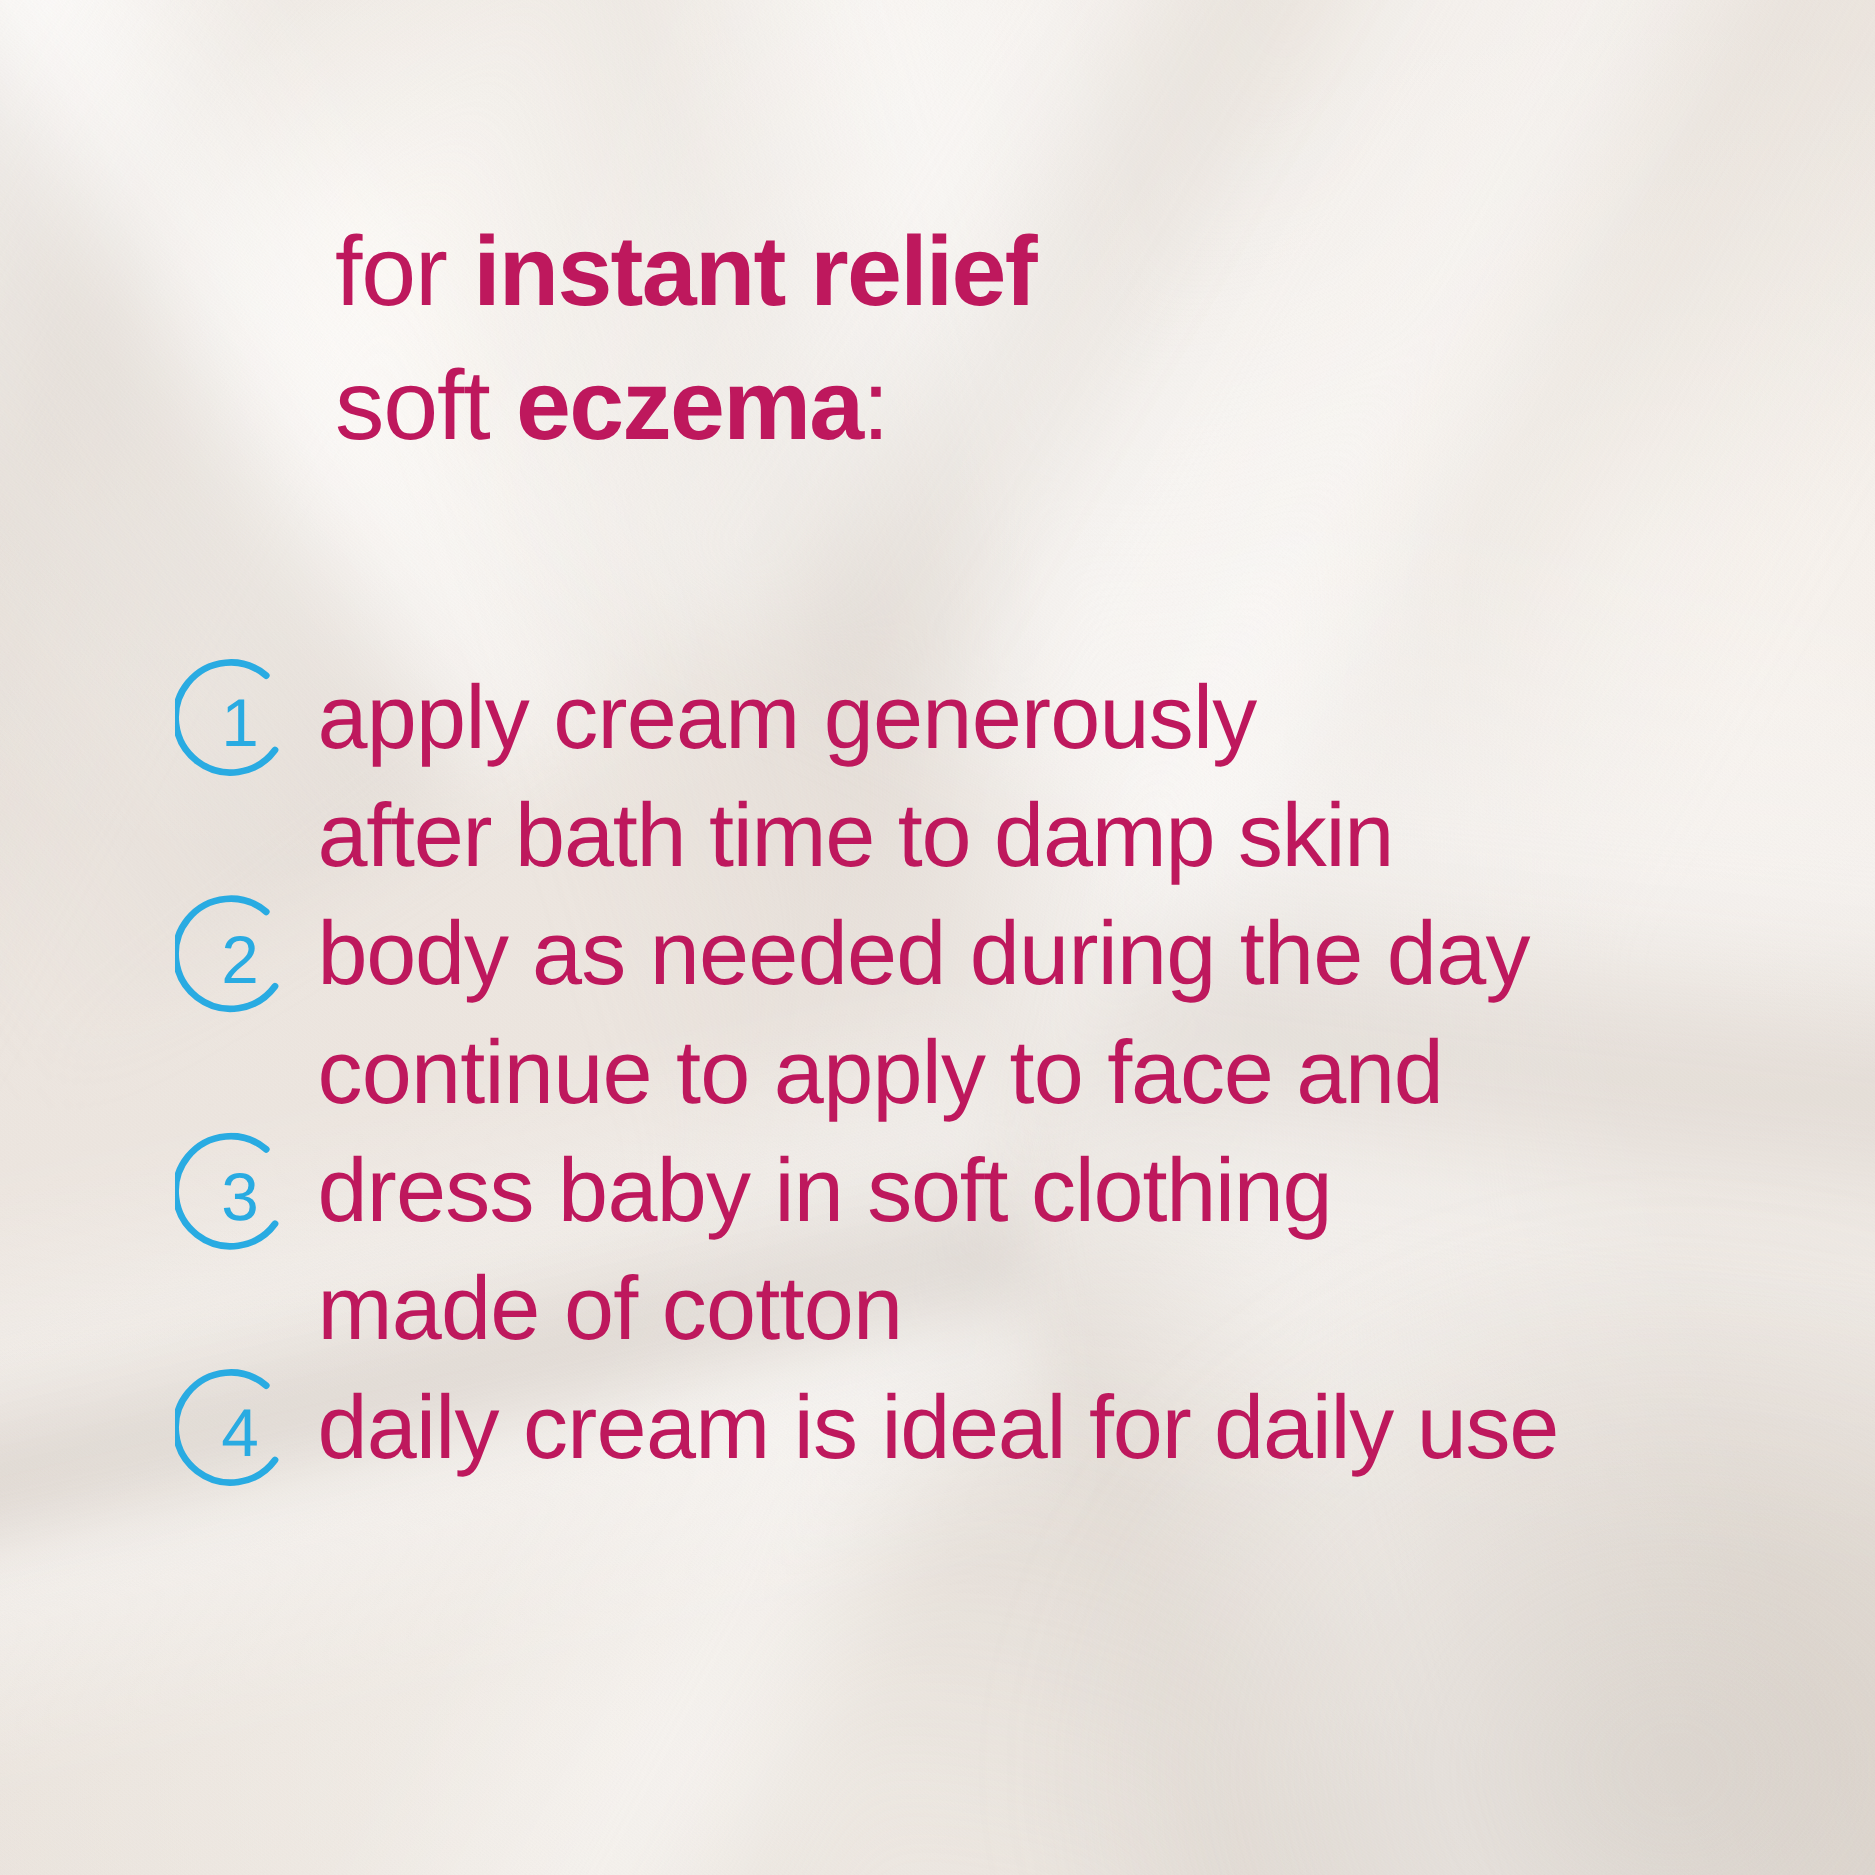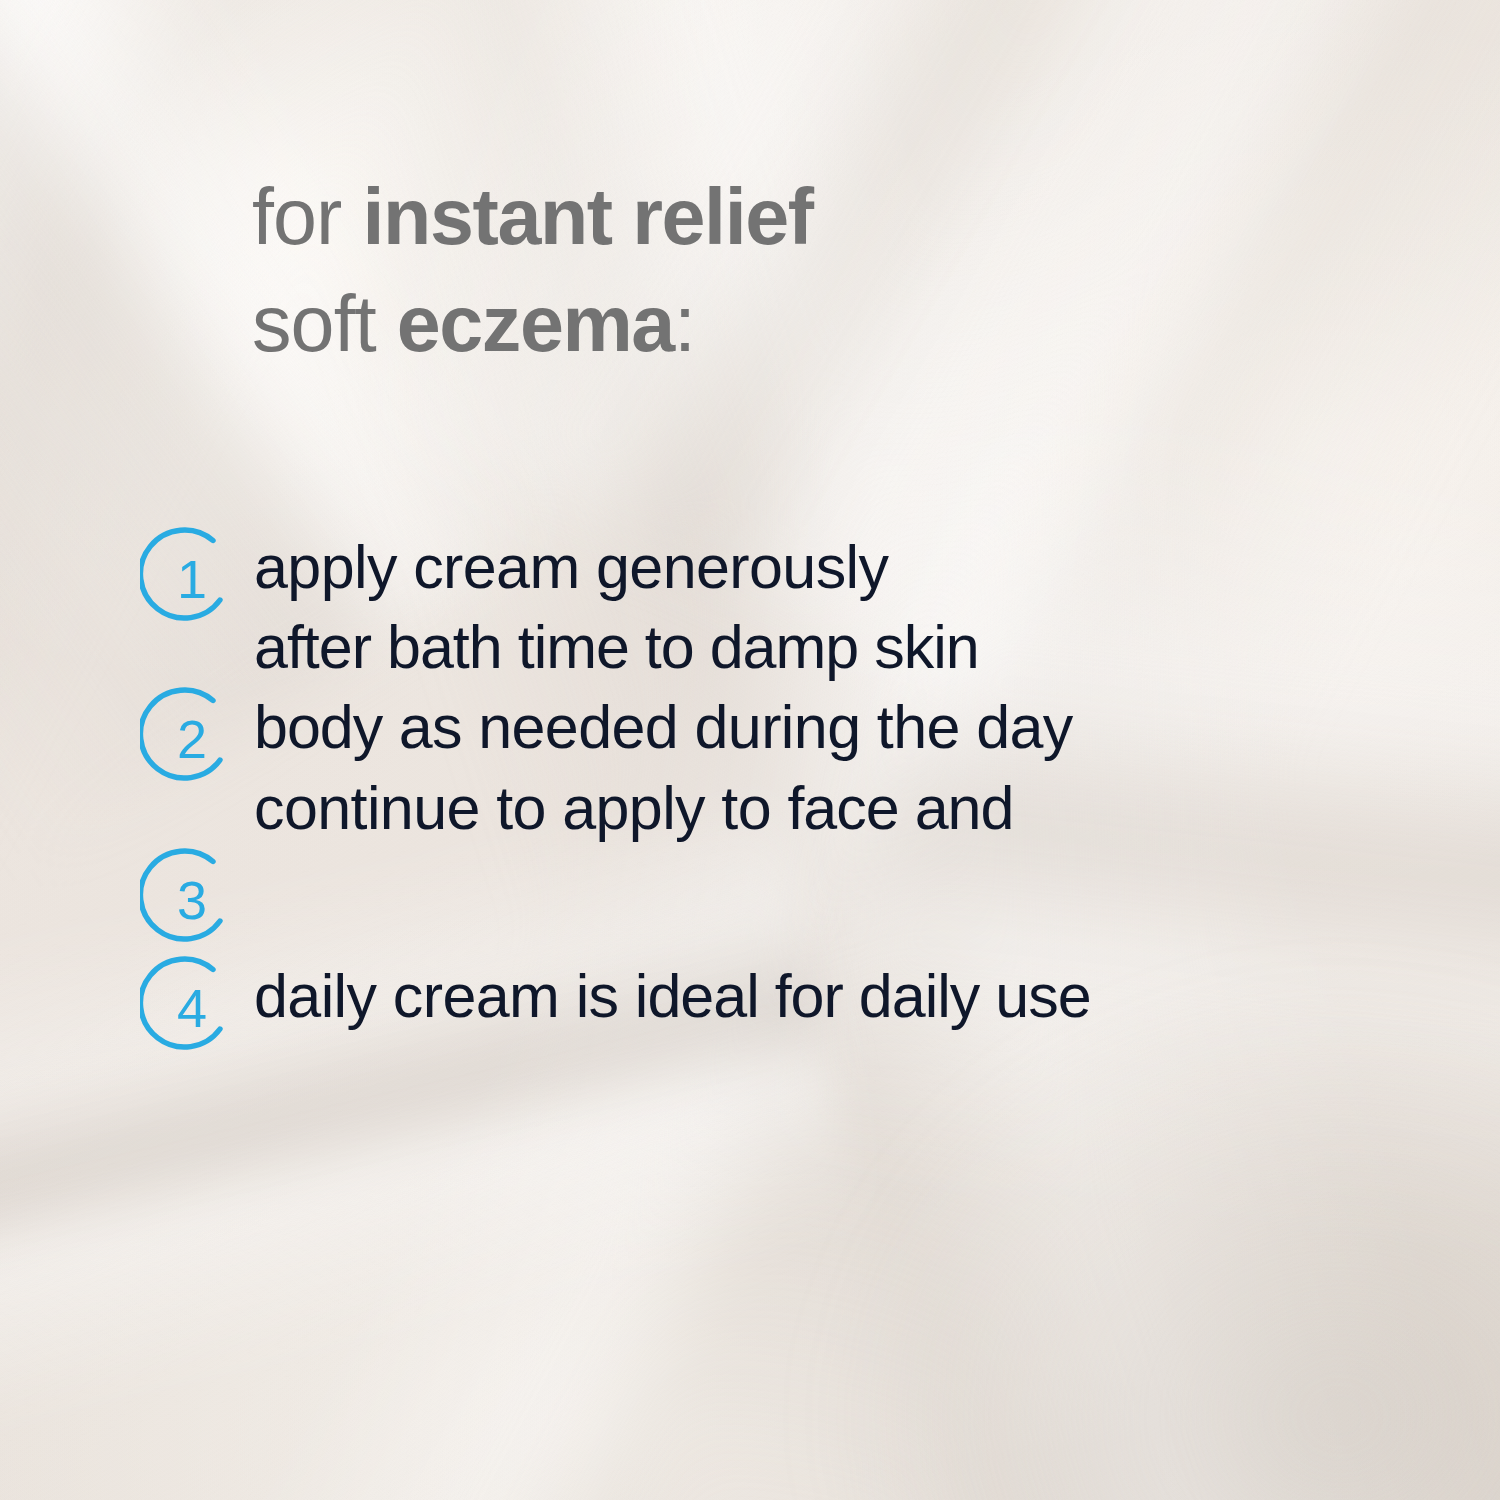--- a/index.html
+++ b/index.html
@@ -128,23 +128,23 @@
 
   
   .content {
     position: absolute;
     inset: 0;
     z-index: 5;
   }
 
   .headline {
     position: absolute;
-    left: 252px;
+    left: 268px;
     top: 163px;
-    color: #737373;
+    color: #be185d;
     font-size: 79px;
     line-height: 1.36;
     letter-spacing: -0.9px;
     font-weight: 400;
   }
   .headline .hl-line { display: block; white-space: nowrap; }
   .headline b { font-weight: 700; letter-spacing: -1.4px; }
 
   .steps {
     position: absolute;
@@ -163,22 +163,22 @@
     left: 140px;
     top: 0;
     width: 104px;
     height: 104px;
   }
   .step-marker svg { display: block; width: 104px; height: 104px; }
 
   .step-text {
     margin-left: 254px;
     padding-right: 60px;
-    color: #0f172a;
-    font-size: 61px;
+    color: #be185d;
+    font-size: 72px;
     line-height: 1.315;
     letter-spacing: -0.6px;
     font-weight: 400;
   }
   .step-text b { font-weight: 400; letter-spacing: -1.0px; }
   .step-text .ln { display: block; white-space: nowrap; }
 
   
   .step-1 { margin-top: 0; }
   .step-2 { margin-top: 64px; }
@@ -234,20 +234,24 @@
         </div>
       </div>
 
       <div class="step step-3">
         <div class="step-marker">
           <svg viewBox="0 0 104 104" xmlns="http://www.w3.org/2000/svg" aria-hidden="true">
             <path d="M 73 13.5 A 44 44 0 1 0 80 73" fill="none" stroke="#29abe2" stroke-width="5.4" stroke-linecap="round"></path>
             <text x="52" y="52" fill="#29abe2" font-family="Liberation Sans, sans-serif" font-size="54" font-weight="400" text-anchor="middle" dominant-baseline="central">3</text>
           </svg>
         </div>
+        <div class="step-text">
+          <span class="ln"><span>dress baby in </span><b>soft clothing</b></span>
+          <span class="ln"><span>made of cotton</span></span>
+        </div>
       </div>
 
       <div class="step step-4">
         <div class="step-marker">
           <svg viewBox="0 0 104 104" xmlns="http://www.w3.org/2000/svg" aria-hidden="true">
             <path d="M 73 13.5 A 44 44 0 1 0 80 73" fill="none" stroke="#29abe2" stroke-width="5.4" stroke-linecap="round"></path>
             <text x="52" y="52" fill="#29abe2" font-family="Liberation Sans, sans-serif" font-size="54" font-weight="400" text-anchor="middle" dominant-baseline="central">4</text>
           </svg>
         </div>
         <div class="step-text">

